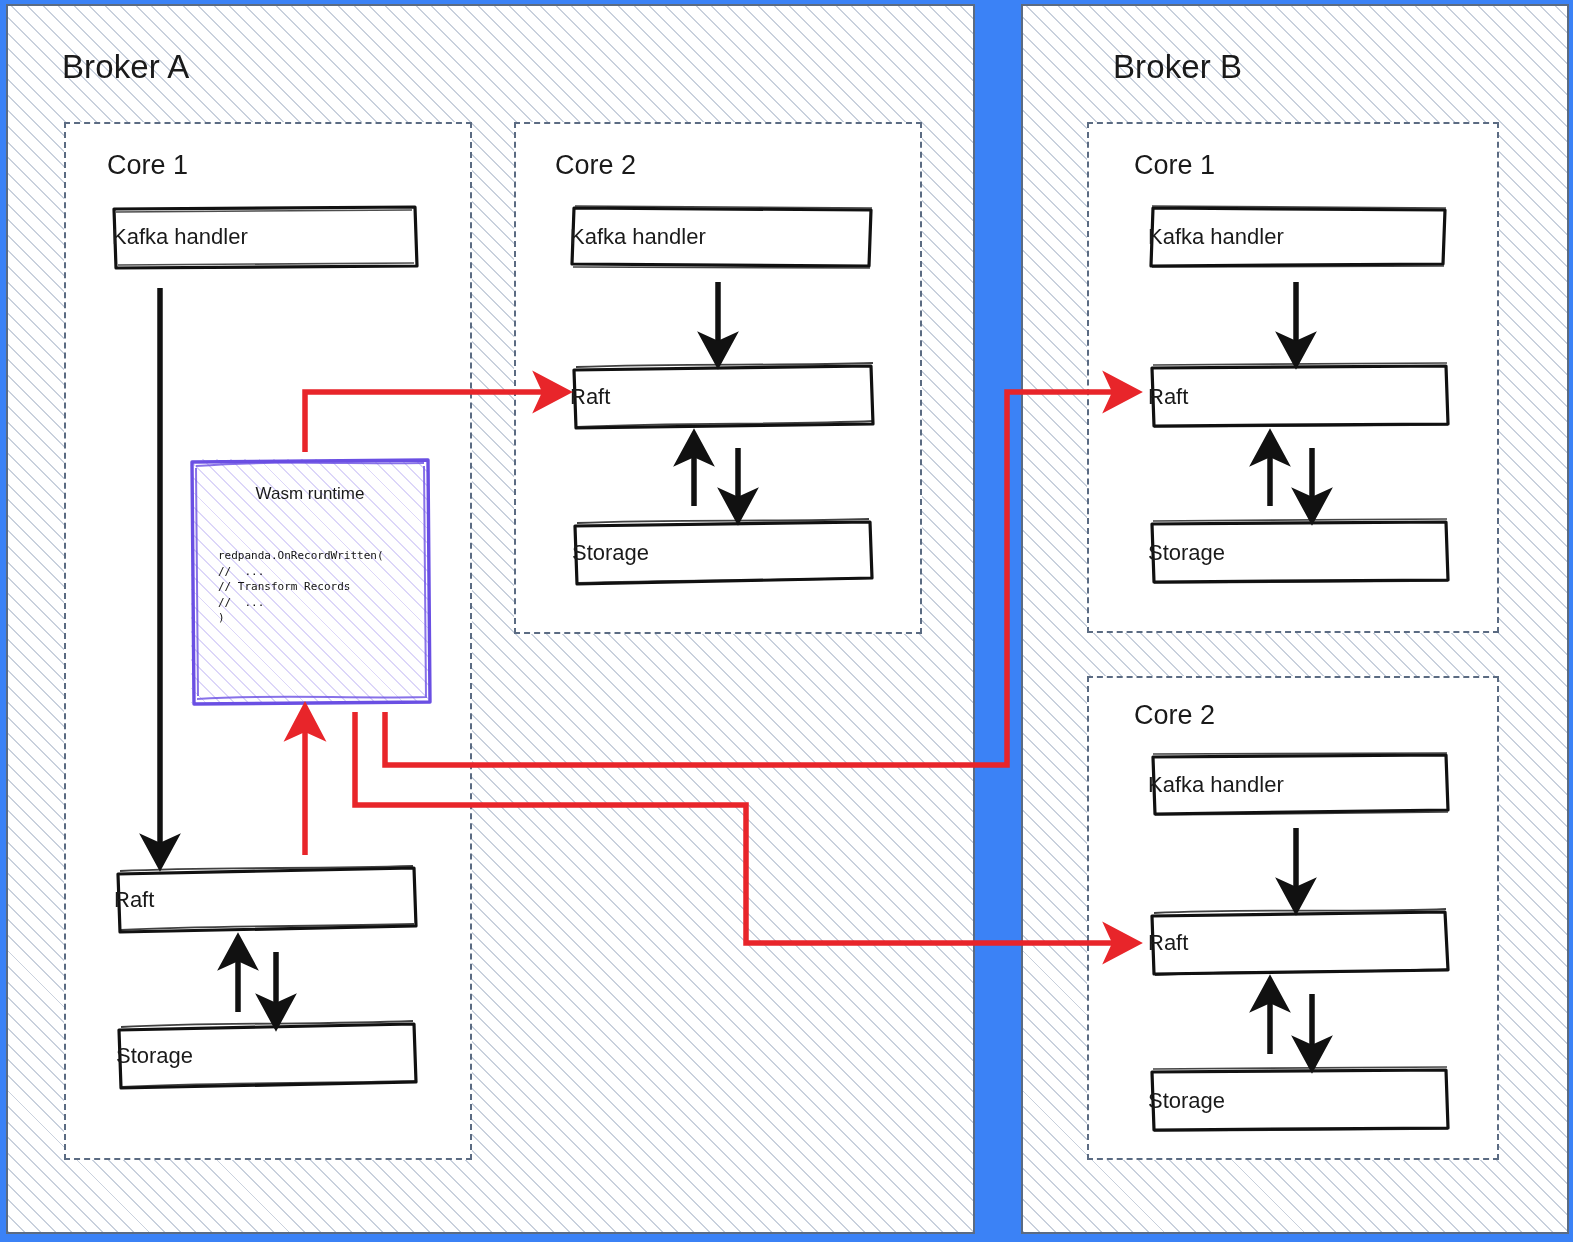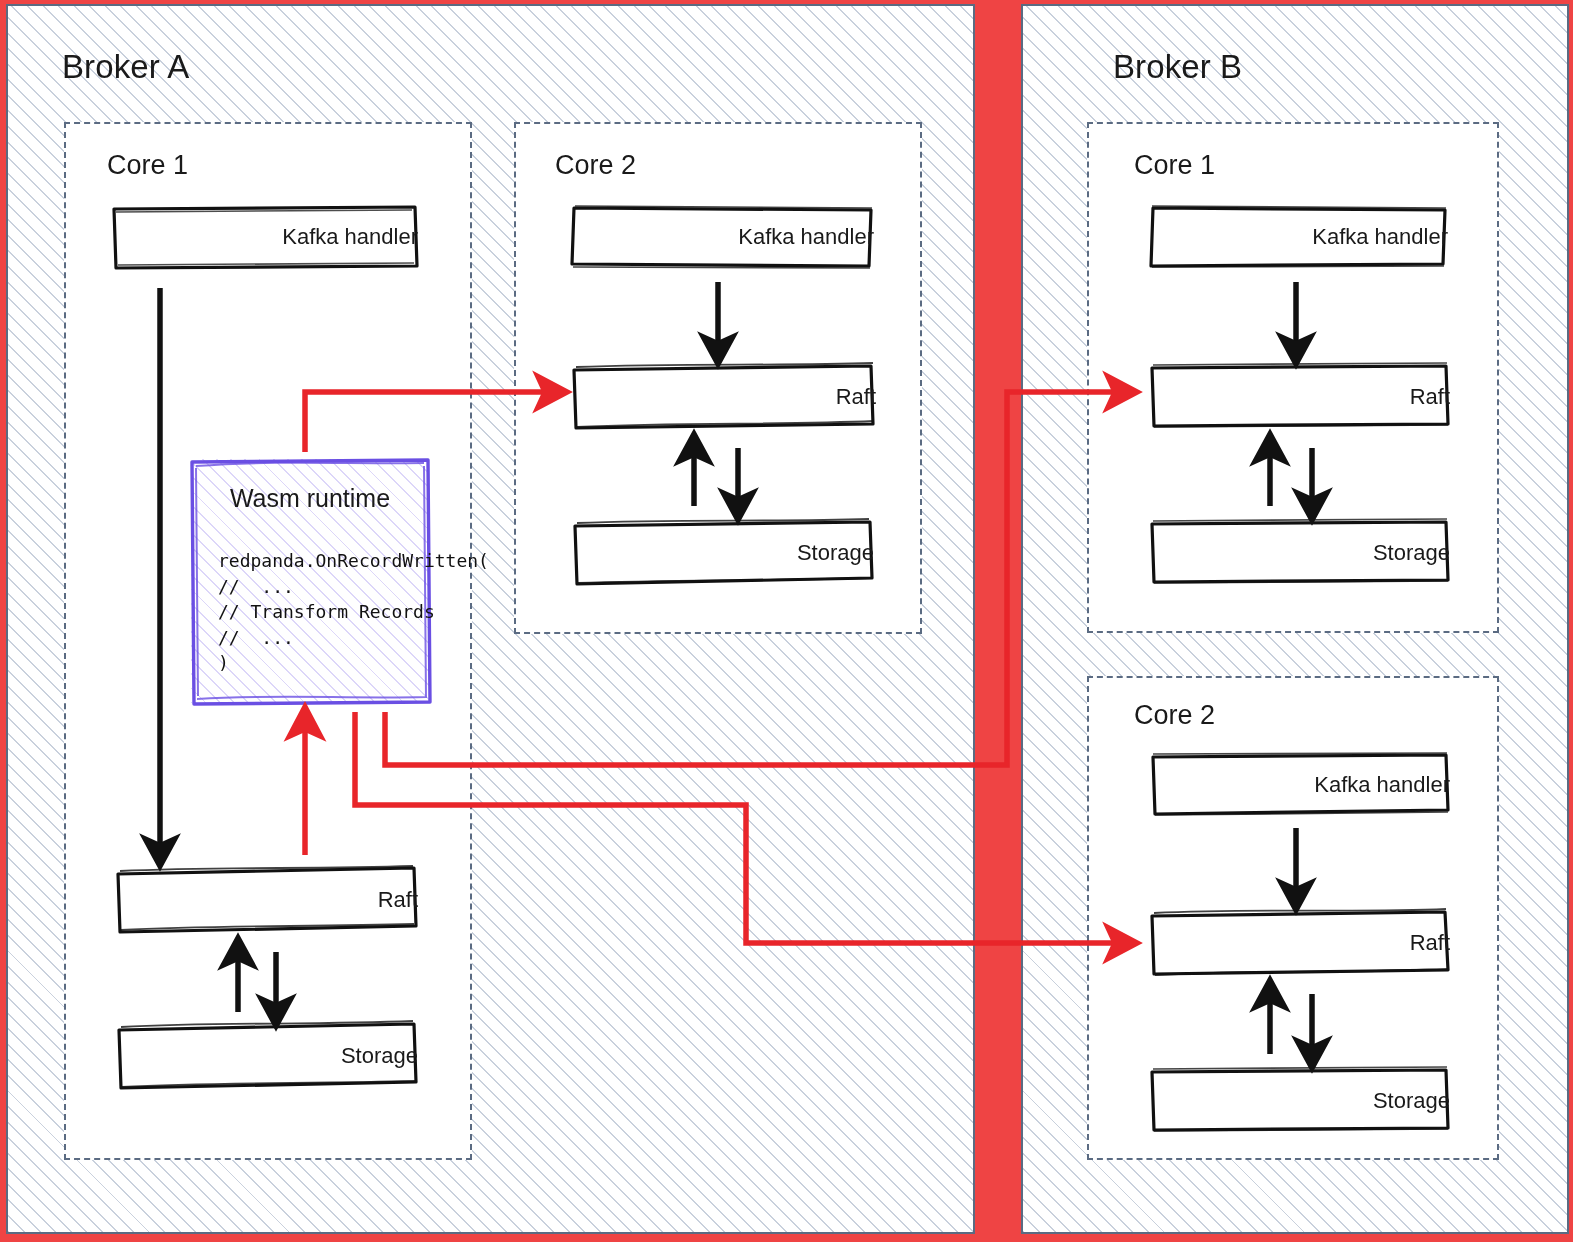--- a/index.html
+++ b/index.html
@@ -4,21 +4,21 @@
 <style>
   html, body {
     margin: 0; padding: 0;
     background: #ffffff;
     font-family: "Liberation Sans", sans-serif;
   }
   #canvas {
     position: relative;
     width: 1573px;
     height: 1242px;
-    background: #ef4444;
+    background: #3b82f6;
     overflow: hidden;
   }
 
   
   .broker {
     position: absolute;
     box-sizing: border-box;
     border: 2px solid #5b6b82;
     background-color: #ffffff;
     background-image: repeating-linear-gradient(
@@ -55,21 +55,21 @@
   
   .sbox {
     position: absolute;
   }
   .sbox svg { display: block; overflow: visible; }
   .sbox-label {
     position: absolute;
     left: 0; right: 0;
     top: 50%;
     transform: translateY(-50%);
-    text-align: right;
+    text-align: left;
     font-size: 22px;
     color: #1a1a1a;
     pointer-events: none;
   }
 
   
   .wasmbox {
     position: absolute;
   }
   .wasmbox .wfill {
@@ -81,29 +81,29 @@
         rgba(140,120,235,0.30) 1.3px,
         rgba(255,255,255,0) 1.3px,
         rgba(255,255,255,0) 10px
     );
   }
   .wasm-title {
     position: absolute;
     left: 0; right: 0;
     top: 28px;
     text-align: center;
-    font-size: 25px;
+    font-size: 17px;
     color: #1a1a1a;
   }
   .wasm-code {
     position: absolute;
     left: 30px;
     top: 92px;
     font-family: "DejaVu Sans Mono", monospace;
-    font-size: 18px;
+    font-size: 11px;
     line-height: 1.42;
     color: #111111;
     white-space: pre;
   }
 
   
   #arrows {
     position: absolute;
     left: 0; top: 0;
     width: 1573px; height: 1242px;

